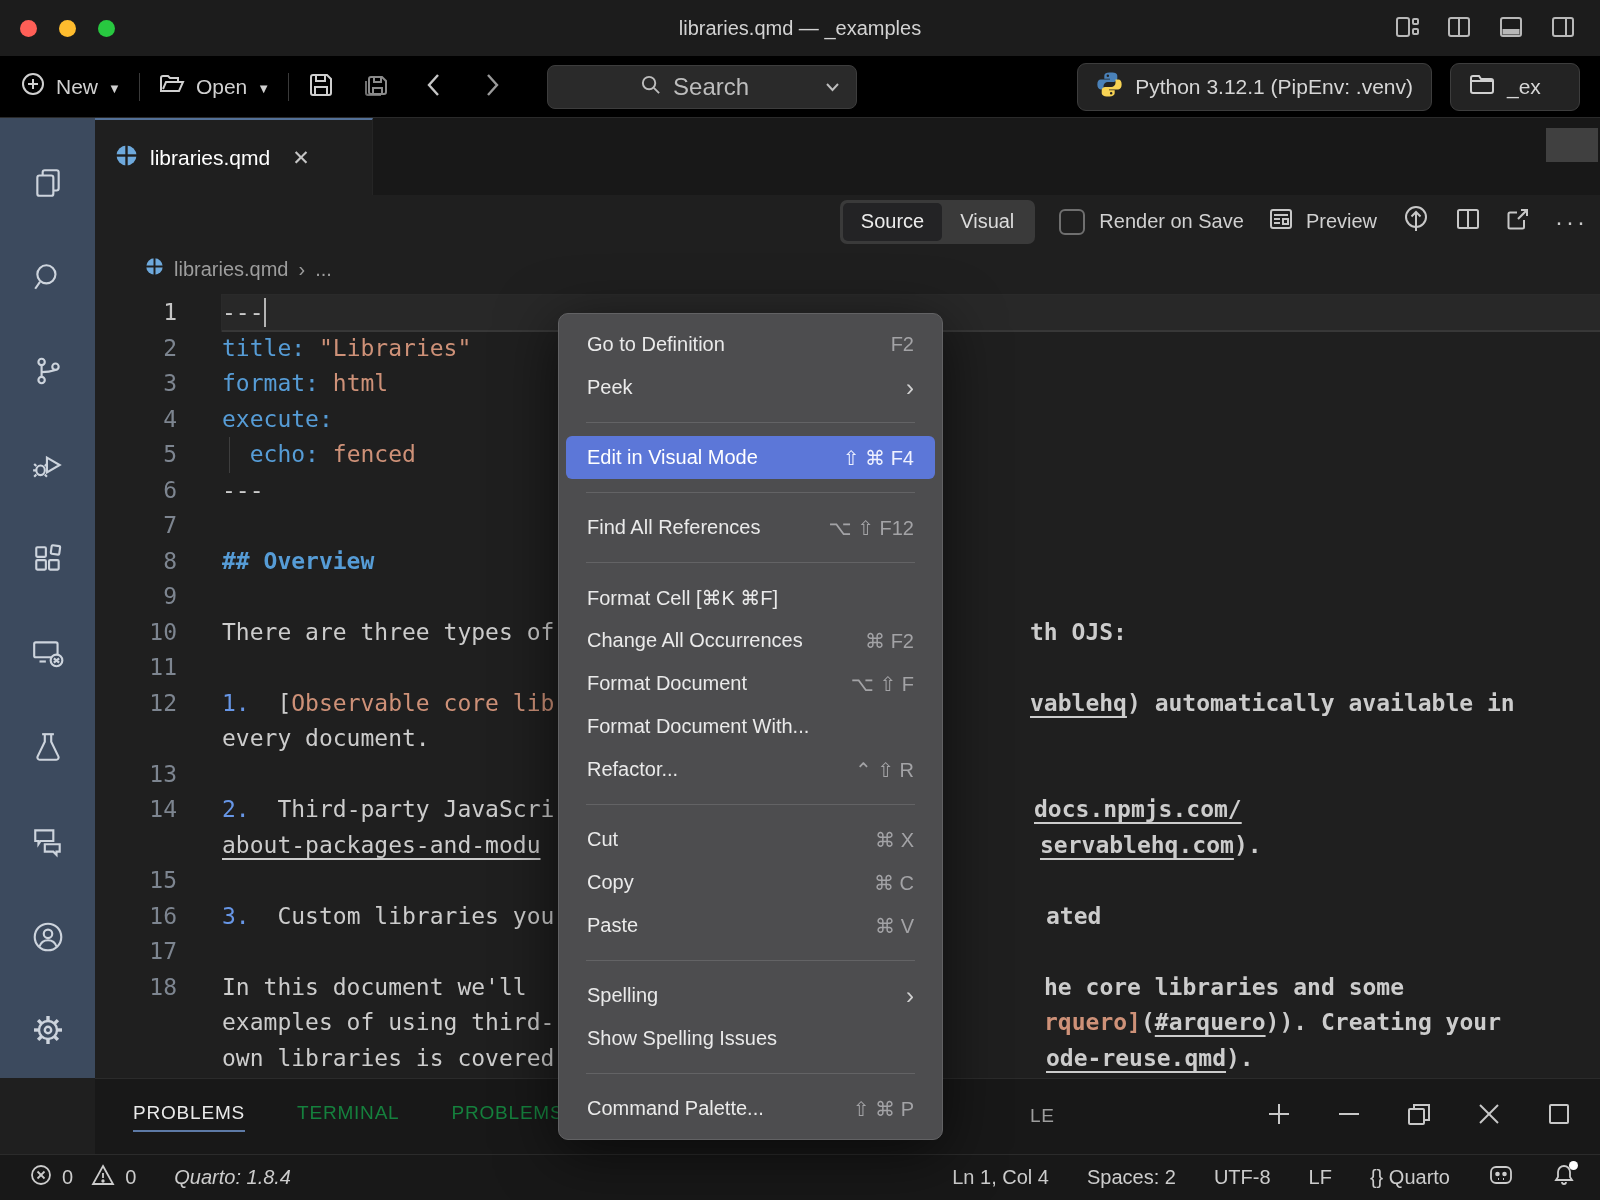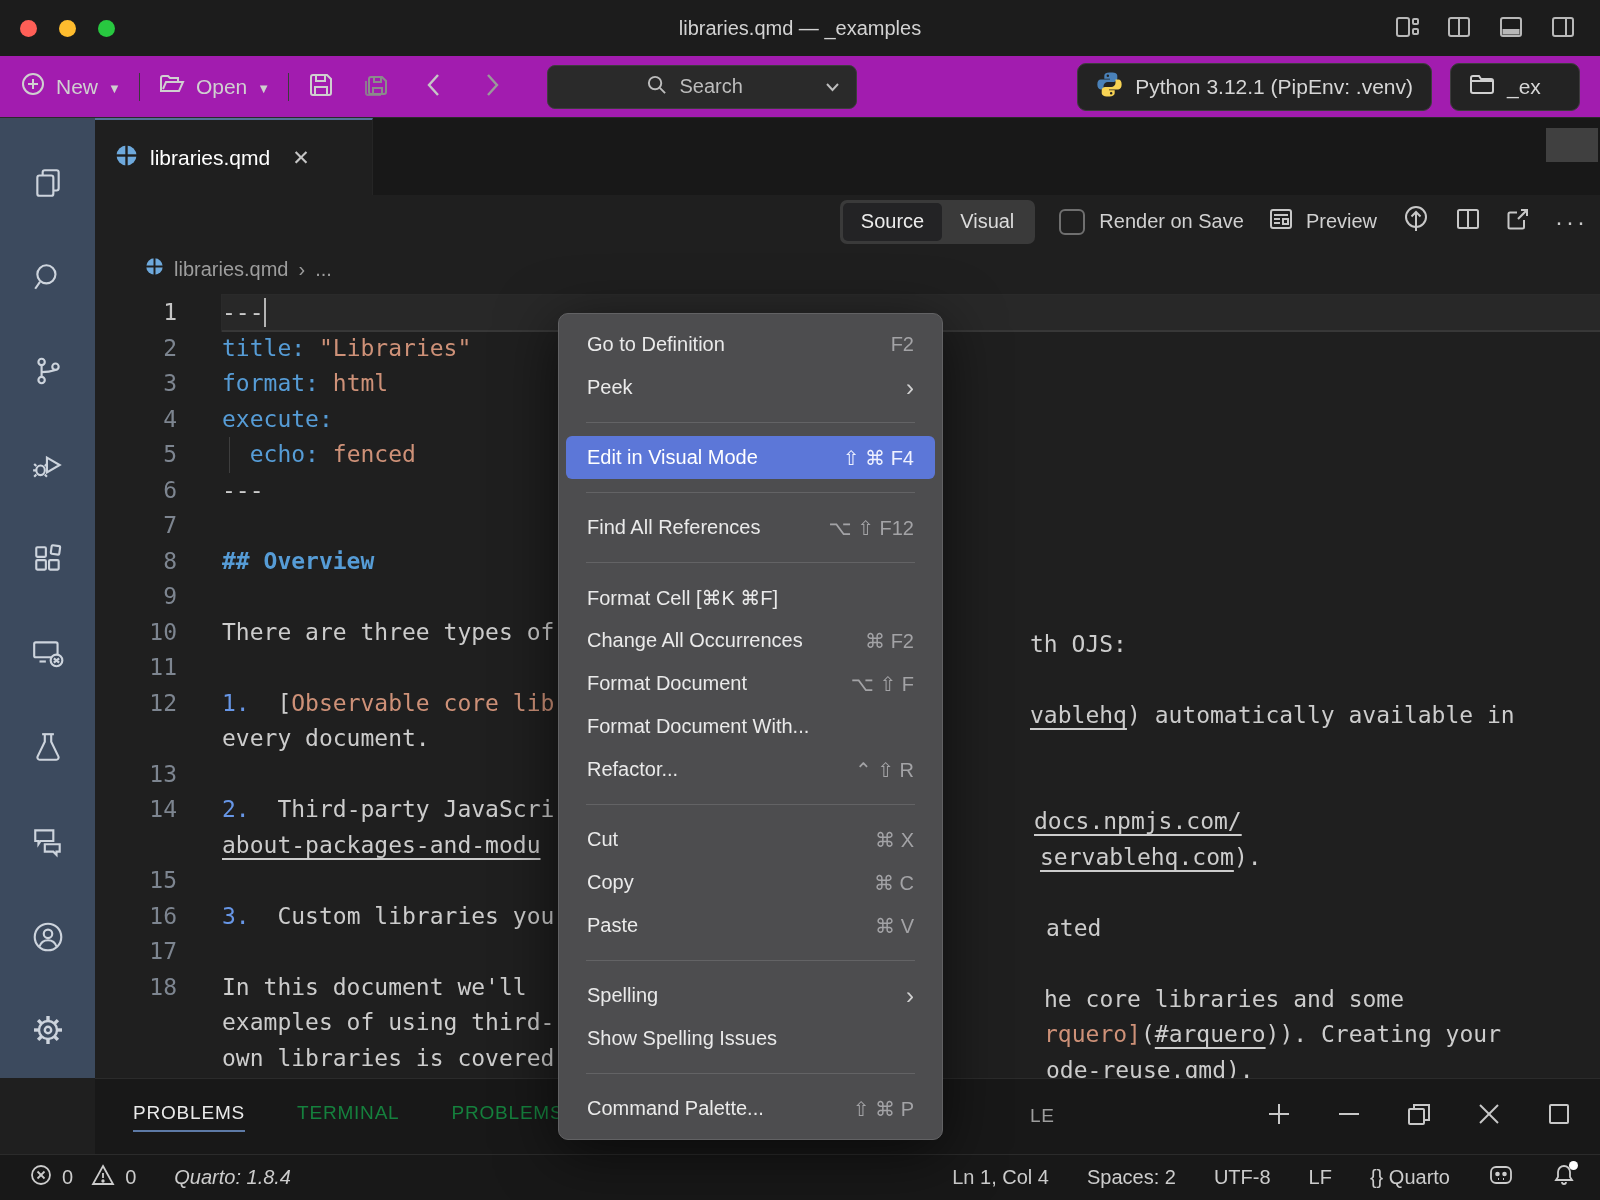--- a/index.html
+++ b/index.html
@@ -9,31 +9,31 @@
   
   .titlebar { position:relative; height:56px; background:#1c1c1c; display:flex;
     align-items:center; justify-content:center; }
   .lights { position:absolute; left:20px; top:20px; display:flex; gap:22px; }
   .light { width:17px; height:17px; border-radius:50%; }
   .title { font-size:20px; color:#d2d2d2; font-weight:500; }
   .winicons { position:absolute; right:24px; top:14px; display:flex; gap:26px; }
   .winicons svg { display:block; }
 
   
-  .toolbar { height:62px; background:#a21caf; border-bottom:1px solid #2a2a2a;
+  .toolbar { height:62px; background:#000000; border-bottom:1px solid #2a2a2a;
     display:flex; align-items:center; padding:0 20px; }
   .tbtn { display:flex; align-items:center; gap:10px; font-size:21px; color:#d0d0d0; cursor:default; }
   .caret { font-size:13px; color:#cfcfcf; margin-top:3px; }
   .tdiv { width:1px; height:28px; background:#3a3a3a; margin:0 18px; }
   .icongap { display:flex; gap:26px; align-items:center; }
   .navchev { display:flex; gap:40px; margin-left:34px; align-items:center; }
   .searchpill { margin-left:46px; width:310px; height:44px; background:#2a2a2a;
     border:1px solid #3d3d3d; border-radius:8px; display:flex; align-items:center; padding:0 16px; }
   .searchpill .mid { flex:1; display:flex; justify-content:center; align-items:center; gap:12px;
-    font-size:20px; color:#bdbdbd; }
+    font-size:24px; color:#bdbdbd; }
   .pill { height:48px; border:1px solid #3d3d3d; background:#232323; border-radius:9px;
     display:flex; align-items:center; gap:12px; padding:0 18px; font-size:21px; color:#d6d6d6; }
   .pypill { margin-left:auto; }
   .expill { margin-left:18px; min-width:130px; }
 
   
   .main { display:flex; height:960px; }
   .activitybar { width:95px; background:#3c4a5e; display:flex; flex-direction:column;
     align-items:center; padding-top:18px; }
   .ab-slot { height:94px; display:flex; align-items:center; justify-content:center; width:100%; }
@@ -64,21 +64,21 @@
     padding-top:5px; }
   .row { display:flex; height:35.5px; line-height:35.5px; }
   .gut { width:127px; padding-right:45px; text-align:right; color:#7d8590; flex:none; }
   .row.cur .gut { color:#c6c6c6; }
   .lc { flex:1; position:relative; white-space:pre; }
   .row.cur .lc { background:rgba(255,255,255,0.045); box-shadow:0 1px 0 rgba(255,255,255,0.07),
     0 -1px 0 rgba(255,255,255,0.07) inset; outline:1px solid rgba(255,255,255,0.05); }
   .c-p { color:#cccccc; } .c-k { color:#569cd6; } .c-s { color:#ce9178; }
   .c-n { color:#6796e6; } .c-h { color:#569cd6; font-weight:bold; }
   .c-l { color:#cccccc; text-decoration:underline; text-underline-offset:5px; }
-  .rg { position:absolute; top:12px; }
+  .rg { position:absolute; top:0;font-weight:bold; }
   .guide { position:absolute; left:7px; top:0; bottom:0; border-left:1px solid #3e3e3e; }
   .cursor { position:absolute; width:2px; height:29px; top:3px; background:#b4b4b4; }
   .sthumb { position:absolute; right:2px; top:10px; width:52px; height:34px;
     background:rgba(140,140,140,0.35); }
 
   
   .panel { position:relative; height:76px; background:#181818; border-top:1px solid #2b2b2b;
     margin-left:95px; display:flex; align-items:center; }
   .ptabs { display:flex; gap:52px; padding-left:38px; font-size:19px; letter-spacing:0.8px; }
   .ptab { color:#15803d; padding-bottom:6px; }

